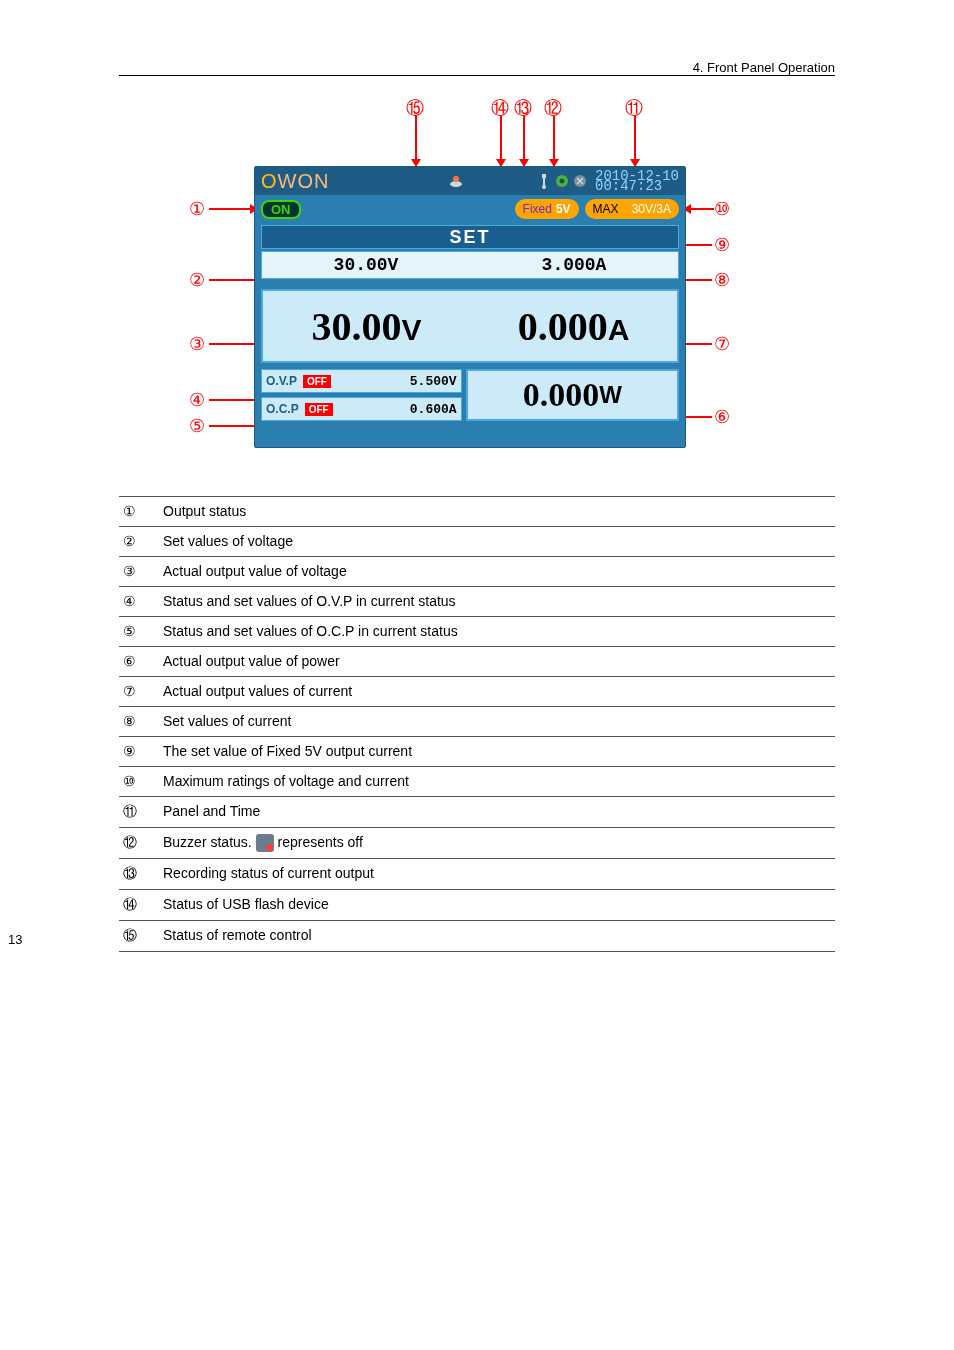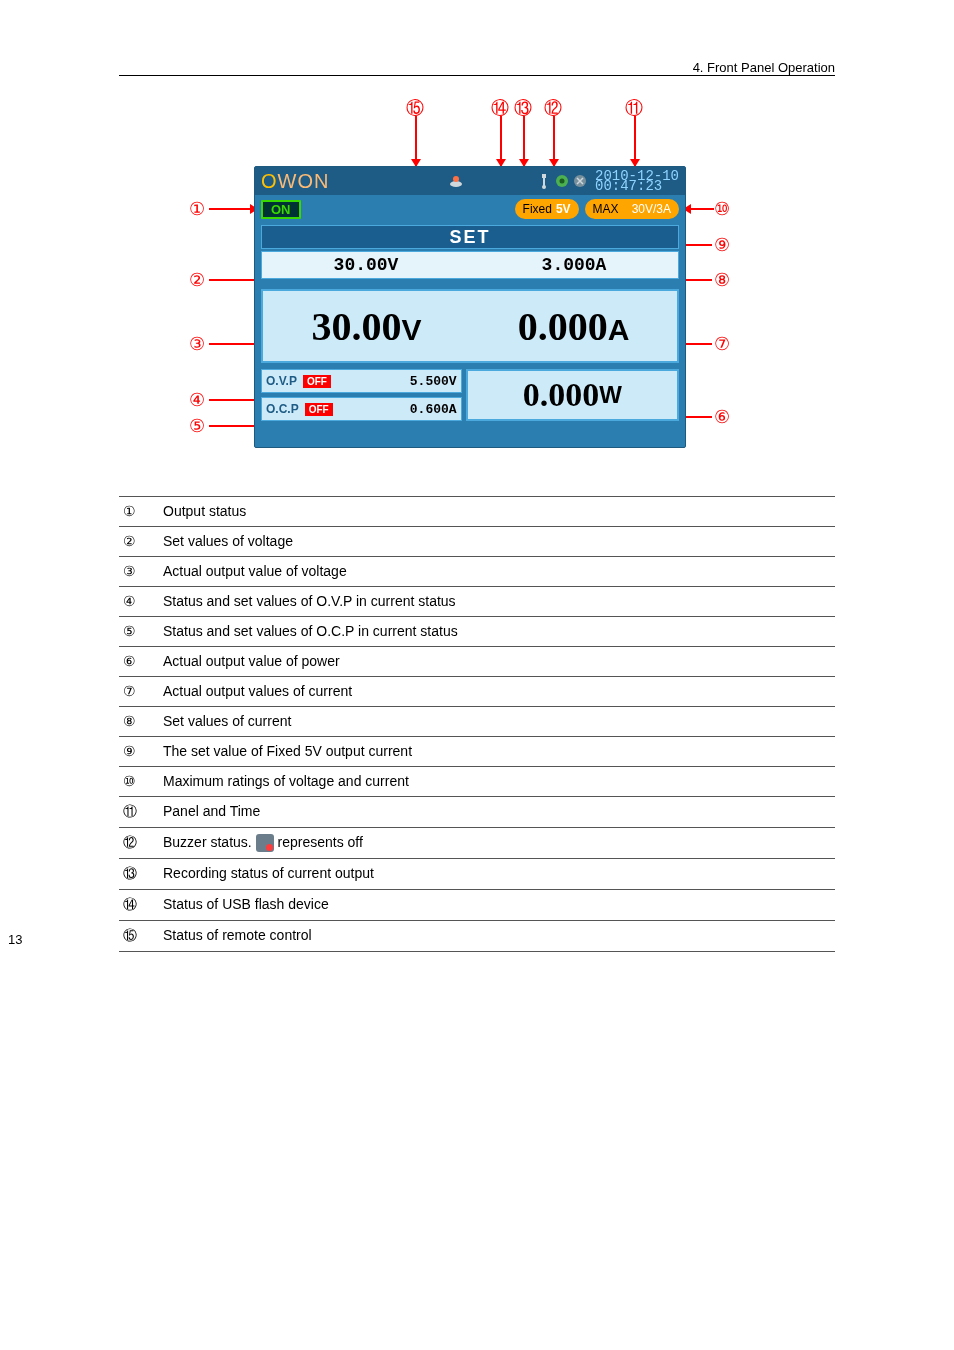--- a/index.html
+++ b/index.html
@@ -15,24 +15,24 @@
 
   
   .screen { position: absolute; left: 135px; top: 70px; width: 430px; height: 280px; background: #2b7fb0; border: 1px solid #1e5a80; border-radius: 2px; }
   .topbar { height: 28px; background: #1e5c85; display: flex; align-items: center; padding: 0 6px; }
   .brand { font-family: "Arial Black", sans-serif; font-size: 20px; letter-spacing: 1px; }
   .brand .o1 { color: #ffc000; }
   .brand .rest { color: #fdba74; }
   .ticon { width: 18px; height: 18px; display: flex; align-items: center; justify-content: center; }
   .dt { font-family: "Courier New", monospace; font-size: 14px; color: #8fd3ff; line-height: 10px; }
   .secondbar { height: 28px; display: flex; align-items: center; padding: 0 6px; }
-  .on-badge { border: 2px solid #38d800; color: #38d800; background: #033; font-weight: bold; font-size: 13px; padding: 0 8px; border-radius: 1px; }
+  .on-badge { border: 2px solid #38d800; color: #38d800; background: #033; font-weight: bold; font-size: 13px; padding: 0 8px; border-radius: 8px; }
   .pill { margin-left: auto; display: flex; align-items: center; gap: 6px; }
   .fixed-pill { display: inline-flex; align-items: center; background: #ffa500; border-radius: 10px; height: 20px; padding: 0 8px; font-size: 12px; }
-  .fixed-pill .fixed-l { color: #000000; margin-right: 4px; }
+  .fixed-pill .fixed-l { color: #6d28d9; margin-right: 4px; }
   .fixed-pill .v5 { color: #fff; font-weight: bold; }
   .max-pill { display: inline-flex; align-items: center; background: #ffa500; border-radius: 10px; height: 20px; padding: 0 8px; font-size: 12px; color: #fff; }
   .max-pill .maxl { color: #000; margin-right: 13px; }
   .setbar { margin: 2px 6px 0 6px; background: #1a5e90; border: 1px solid #4ba9dd; text-align: center; color: #fff; font-weight: bold; font-size: 18px; letter-spacing: 2px; height: 22px; line-height: 22px; }
   .setrow { margin: 2px 6px 0 6px; background: #e5f3fb; border: 1px solid #4ba9dd; display: flex; height: 26px; align-items: center; font-family: "Courier New", monospace; font-size: 18px; font-weight: bold; }
   .setrow .cell { flex: 1; text-align: center; }
   .readout { margin: 10px 6px 0 6px; background: #cdeaf8; border: 2px solid #4ba9dd; display: flex; height: 70px; align-items: center; }
   .readout .rv { flex: 1; text-align: center; font-family: "Times New Roman", serif; font-size: 40px; font-weight: bold; color: #000; }
   .readout .rv .u { font-family: Arial, sans-serif; font-size: 30px; }
   .bottomrow { margin: 6px 6px 0 6px; display: flex; gap: 4px; }

